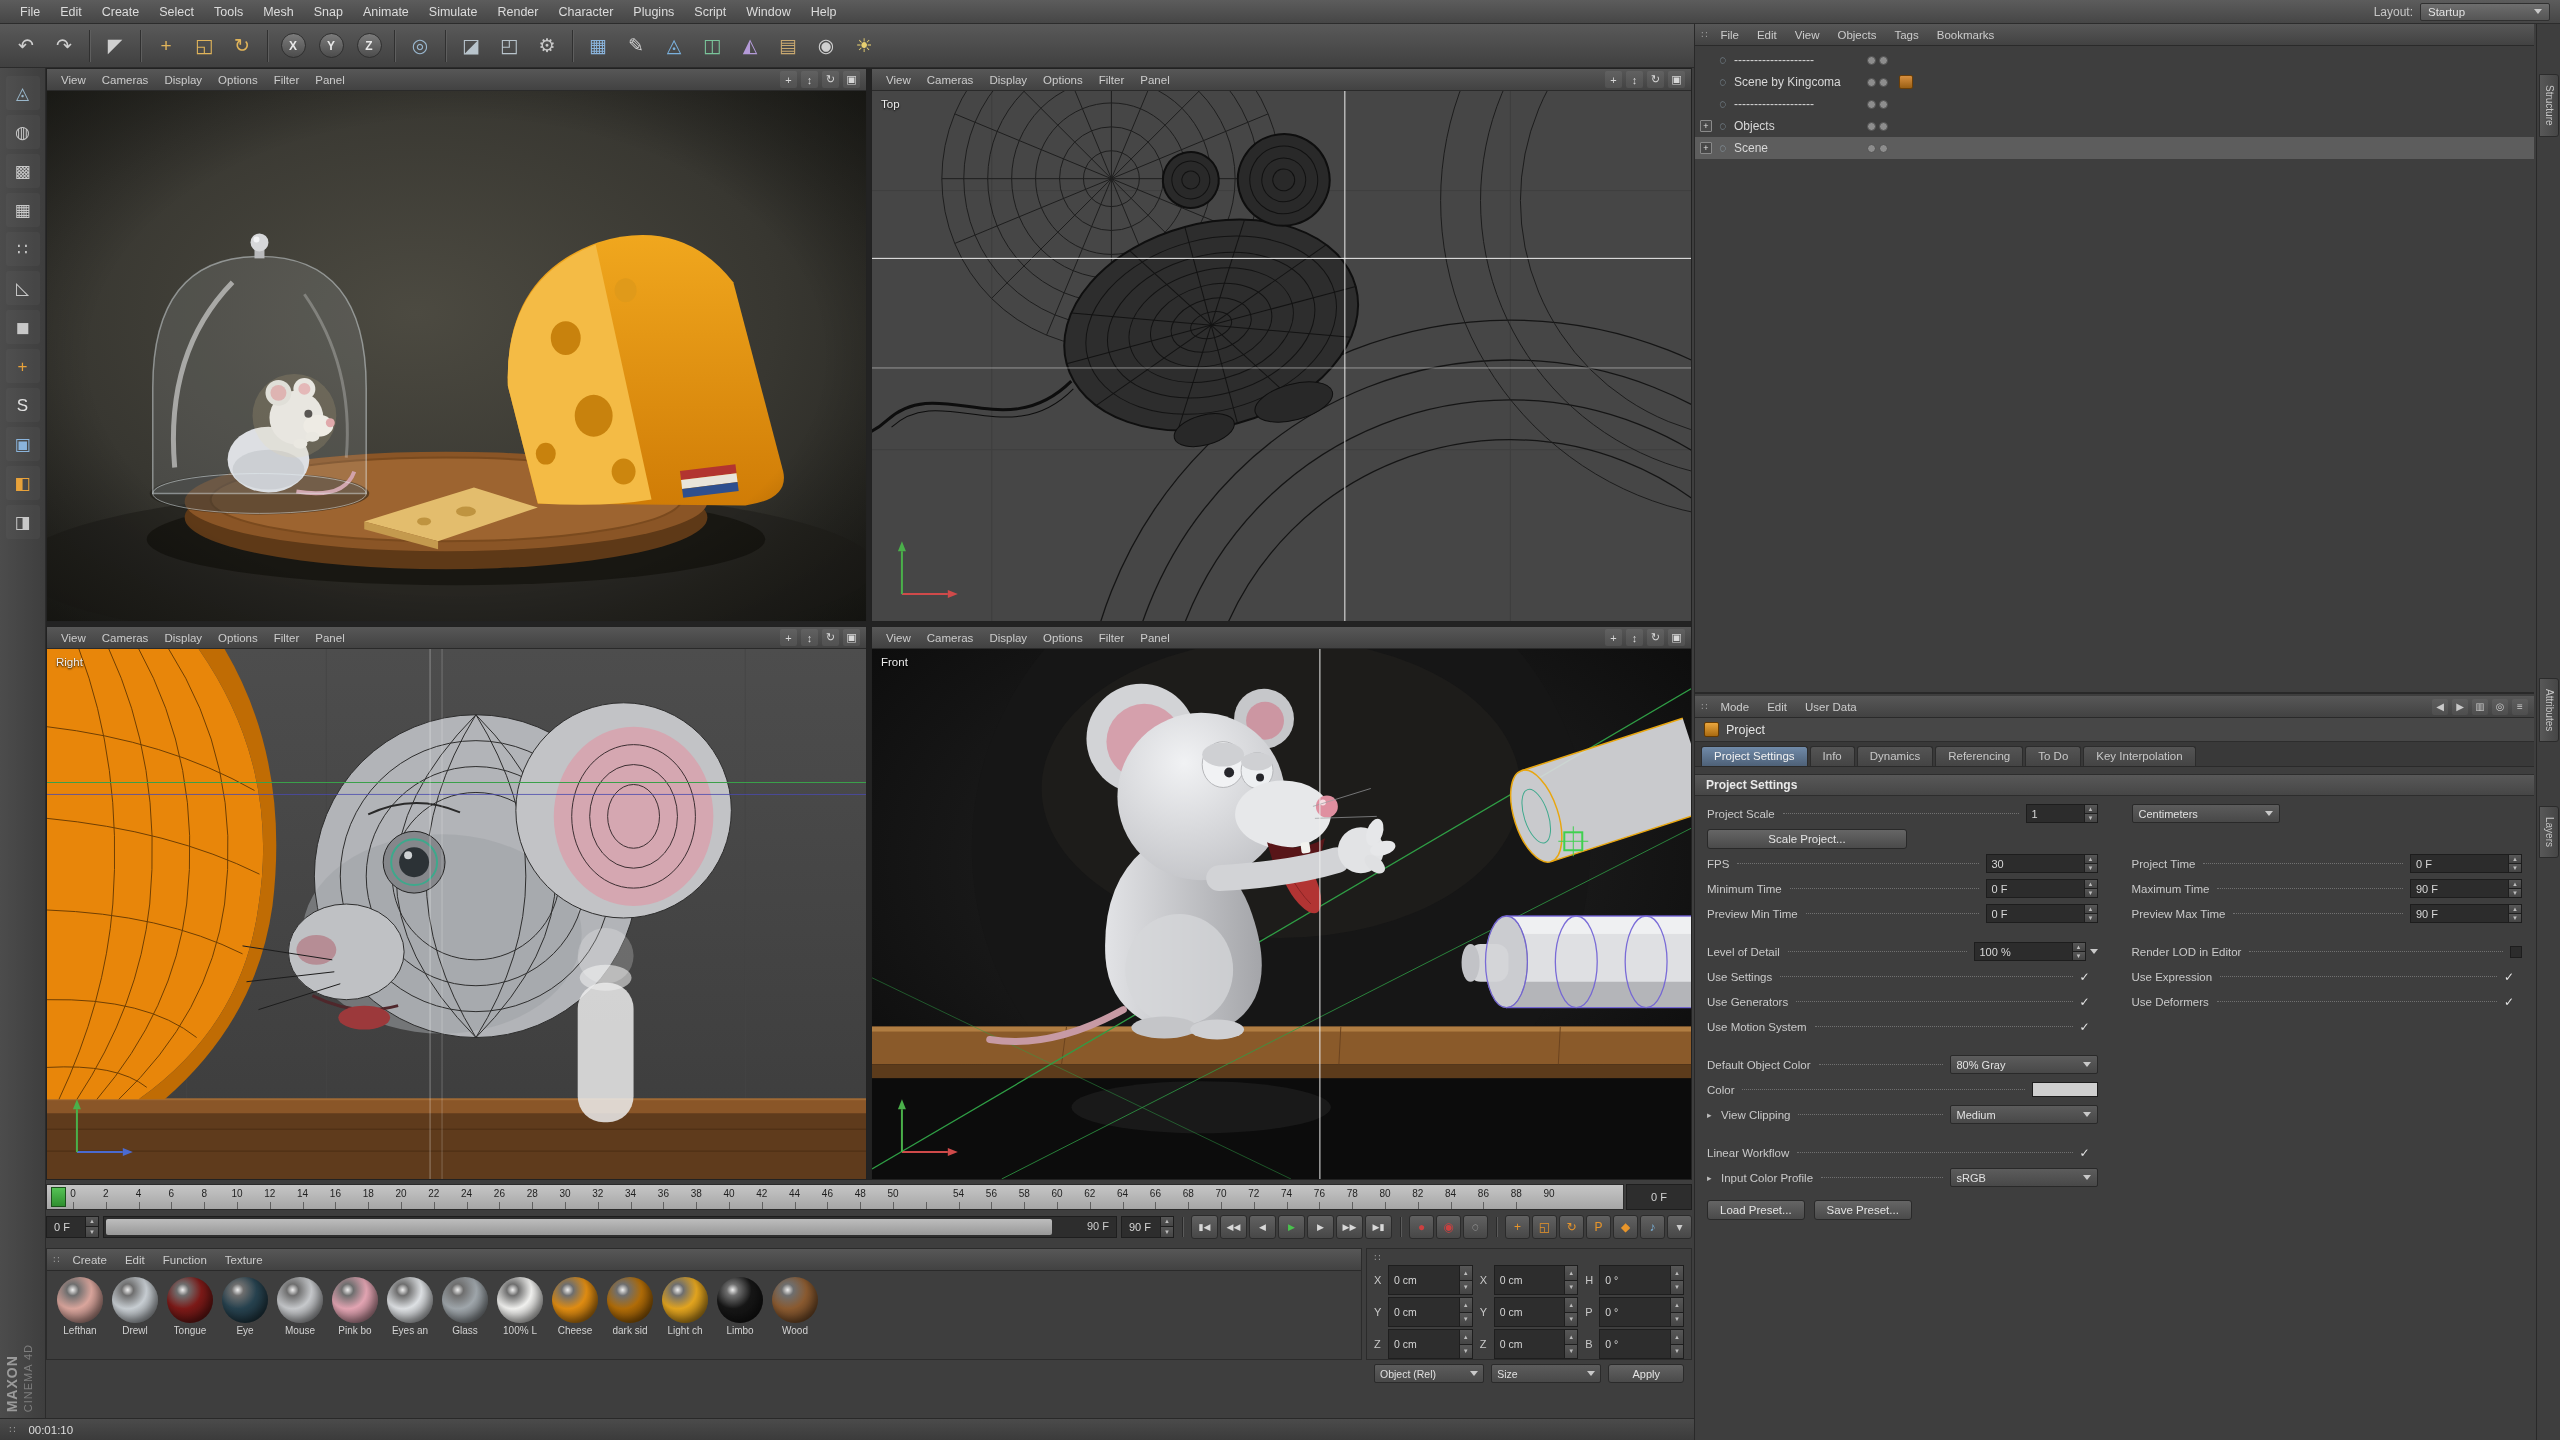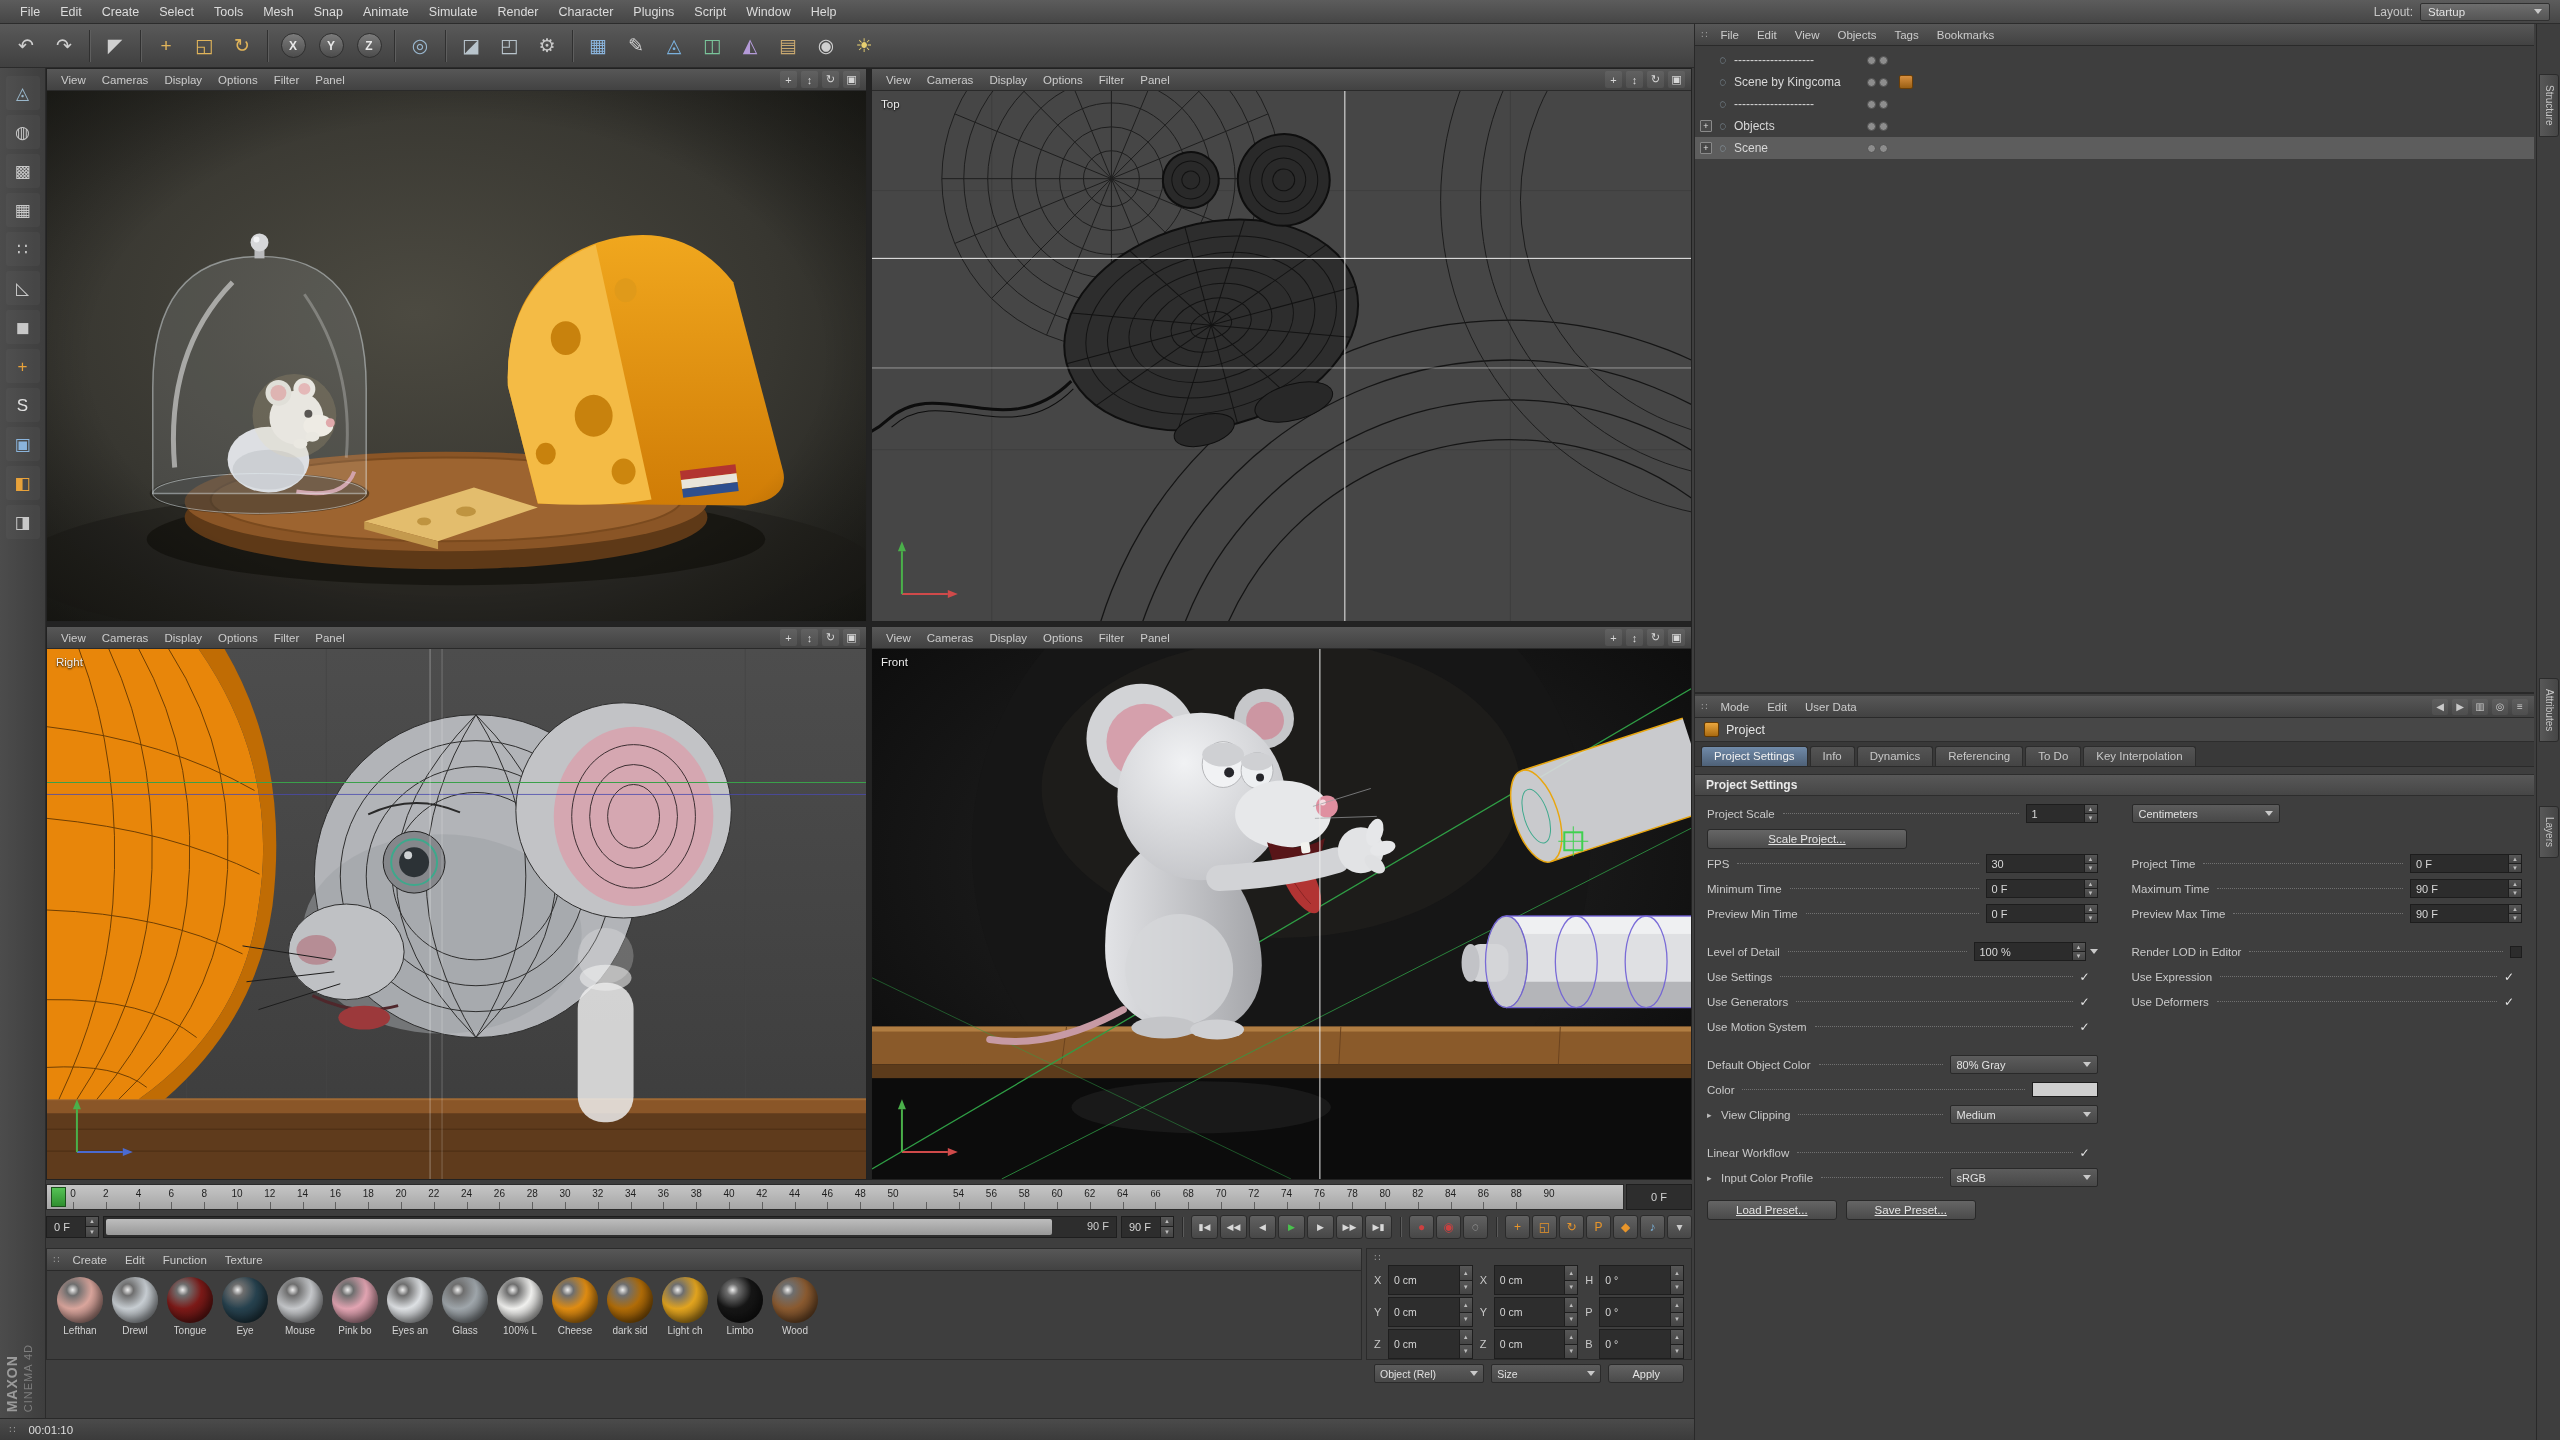--- a/index.html
+++ b/index.html
@@ -122,21 +122,21 @@
   .am-cell{flex:1;display:flex;align-items:center;gap:4px;min-width:0;}
   .am-exp{width:10px;color:#bdbdbd;font-size:9px;flex:0 0 10px;}
   .am-label{font-size:11.5px;color:#c9c9c9;white-space:nowrap;}
   .am-leader{flex:1;height:1px;border-bottom:1px dotted #707070;min-width:8px;margin:0 3px 0 4px;}
   .am-field{width:112px;flex:0 0 112px;height:19px;background:#2c2c2c;border:1px solid #1d1d1d;display:flex;align-items:center;}
   .am-field.narrow{width:72px;flex:0 0 72px;}
   .am-field .val{flex:1;padding:0 5px;font-size:11px;color:#d8d8d8;white-space:nowrap;}
   .am-drop{width:148px;flex:0 0 148px;height:19px;background:linear-gradient(#5c5c5c,#484848);border:1px solid #292929;border-radius:2px;display:flex;align-items:center;justify-content:space-between;padding:0 6px;font-size:11px;color:#e2e2e2;}
   .am-check{width:18px;flex:0 0 18px;font-size:12px;color:#e6e6e6;}
   .am-checkbox-empty{width:12px;height:12px;flex:0 0 12px;background:#2c2c2c;border:1px solid #1d1d1d;}
-  .am-btn{height:20px;background:linear-gradient(#656565,#4a4a4a);border:1px solid #292929;border-radius:3px;display:flex;align-items:center;justify-content:center;font-size:11.5px;color:#e4e4e4;padding:0 28px;white-space:nowrap;text-decoration:underline;}
+  .am-btn{height:20px;background:linear-gradient(#656565,#4a4a4a);border:1px solid #292929;border-radius:3px;display:flex;align-items:center;justify-content:center;font-size:11.5px;color:#e4e4e4;padding:0 12px;white-space:nowrap;}
   .am-btn.wide{min-width:200px;}
   #am-footer{display:flex;gap:9px;padding:10px 12px;}
   .am-colorwell{width:66px;height:15px;border:1px solid #1d1d1d;}
 
   
   #right-strip{position:absolute;left:2536px;top:24px;width:24px;height:1416px;background:#3e3e3e;border-left:1px solid #292929;}
   .strip-tab{position:absolute;left:2px;width:20px;padding:10px 3px;background:linear-gradient(90deg,#585858,#464646);border:1px solid #2b2b2b;border-radius:0 3px 3px 0;writing-mode:vertical-rl;font-size:10px;color:#c6c6c6;text-align:center;}
   #right-strip .strip-tab:nth-child(1){top:50px;}
   #right-strip .strip-tab:nth-child(2){top:654px;}
   #right-strip .strip-tab:nth-child(3){top:782px;}
@@ -757,21 +757,21 @@
             <span class="tick-label" style="left: 51.1111%;">46</span>
             <span class="tick-label" style="left: 53.3333%;">48</span>
             <span class="tick-label" style="left: 55.5556%;">50</span>
             <span class="tick-label" style="left: 57.7778%; margin-top: 36px;">52</span>
             <span class="tick-label" style="left: 60%;">54</span>
             <span class="tick-label" style="left: 62.2222%;">56</span>
             <span class="tick-label" style="left: 64.4444%;">58</span>
             <span class="tick-label" style="left: 66.6667%;">60</span>
             <span class="tick-label" style="left: 68.8889%;">62</span>
             <span class="tick-label" style="left: 71.1111%;">64</span>
-            <span class="tick-label" style="left: 73.3333%; font-family: Liberation Serif, serif;">66</span>
+            <span class="tick-label" style="left: 73.3333%;">66</span>
             <span class="tick-label" style="left: 75.5556%;">68</span>
             <span class="tick-label" style="left: 77.7778%;">70</span>
             <span class="tick-label" style="left: 80%;">72</span>
             <span class="tick-label" style="left: 82.2222%;">74</span>
             <span class="tick-label" style="left: 84.4444%;">76</span>
             <span class="tick-label" style="left: 86.6667%;">78</span>
             <span class="tick-label" style="left: 88.8889%;">80</span>
             <span class="tick-label" style="left: 91.1111%;">82</span>
             <span class="tick-label" style="left: 93.3333%;">84</span>
             <span class="tick-label" style="left: 95.5556%;">86</span>

